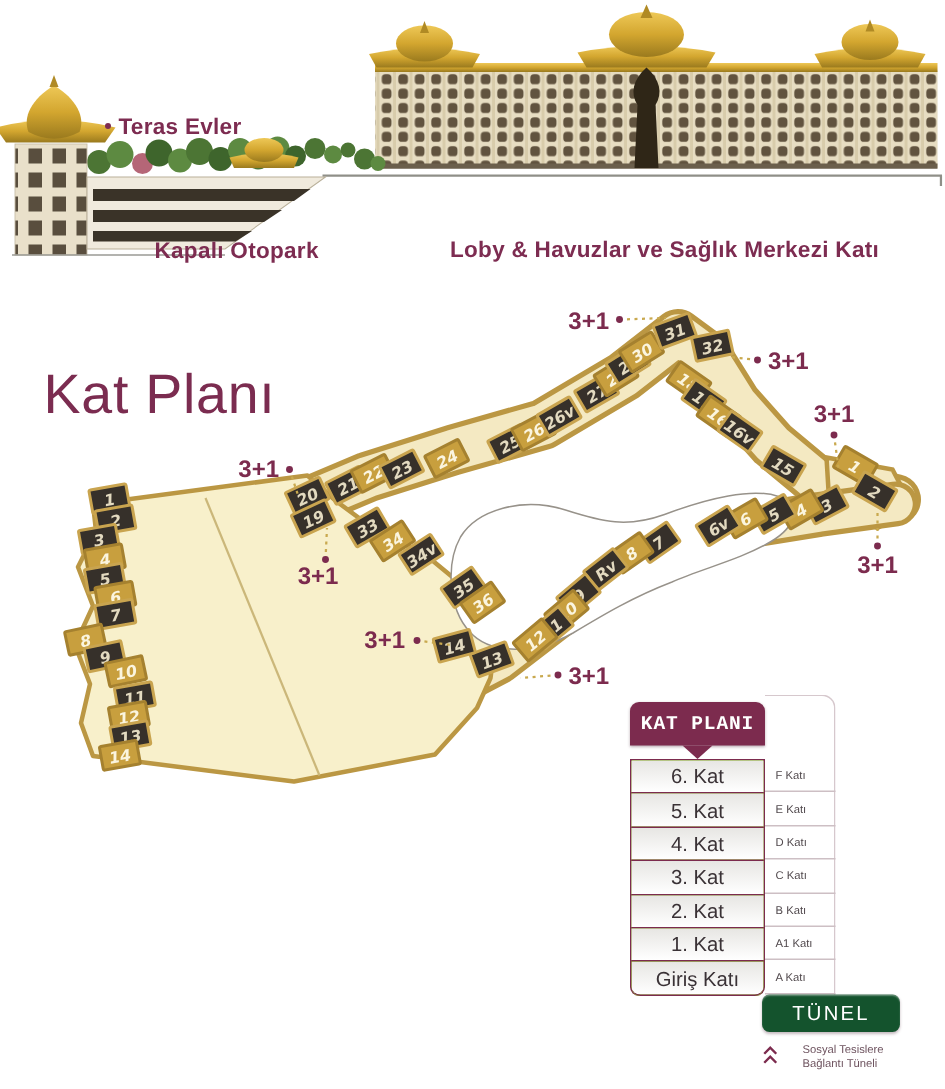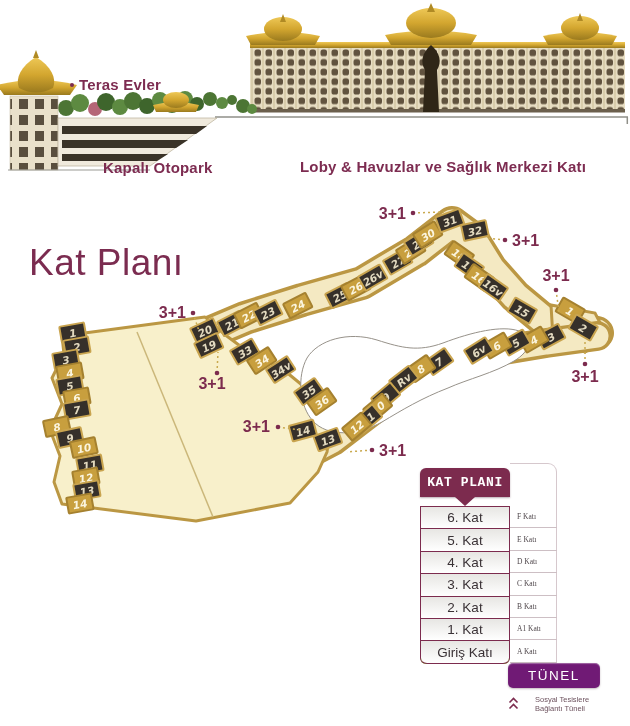--- a/index.html
+++ b/index.html
@@ -25,24 +25,24 @@
                box-shadow:0 1px 2px rgba(60,20,40,.35);font-family:Liberation Mono, monospace;}
   .card-notch{position:absolute;left:35px;top:34px;width:0;height:0;
               border-left:10px solid transparent;border-right:10px solid transparent;
               border-top:9px solid #7c2b4e;}
   .names-col{position:absolute;left:0;top:43px;width:90px;box-sizing:border-box;
              border:1px solid #7c2b4e;border-bottom:none;border-radius:0 0 6px 6px;background:#84cc16;}
   .fname-cell{height:22.4px;box-sizing:border-box;border-bottom:1px solid #7c2b4e;
               background:linear-gradient(#e7e6e3,#ffffff);display:flex;align-items:center;
               justify-content:center;font-size:13.5px;color:#3a3236;cursor:pointer;}
   .fname-cell:last-child{border-radius:0 0 6px 6px;}
-  .codes-col{position:absolute;left:90px;top:43px;width:47px;font-family:Liberation Serif, serif;}
+  .codes-col{position:absolute;left:90px;top:43px;width:47px;}
   .fcode-cell{height:22.4px;box-sizing:border-box;border-bottom:1px solid #cdbfc4;
               display:flex;align-items:center;padding-left:7px;font-size:7.5px;color:#4f474b;}
-  .tunnel-btn{position:absolute;left:88px;top:200px;width:92px;height:25px;background:#701a75;
+  .tunnel-btn{position:absolute;left:88px;top:200px;width:92px;height:25px;background:#14532d;
               border-radius:5px;display:flex;align-items:center;justify-content:center;color:#fff;
               font-size:13.5px;letter-spacing:1.5px;cursor:pointer;
               box-shadow:inset 0 1px 1px rgba(255,255,255,.35),0 1px 2px rgba(60,20,40,.3);}
   .tunnel-note{position:absolute;left:88px;top:232px;display:flex;align-items:center;gap:16px;}
   .tunnel-note .txt{font-size:7.5px;line-height:9px;color:#6d525e;}
   
   .chipnum{font-family:"DejaVu Sans",sans-serif;font-style:italic;font-weight:700;font-size:10.5px;}
   .chip-d-t{fill:#e3dac0;}
   .chip-l-t{fill:#fbf5df;}
   .callout-t{font-family:"Liberation Sans",sans-serif;font-size:16px;font-weight:700;fill:#7c2b4e;}

